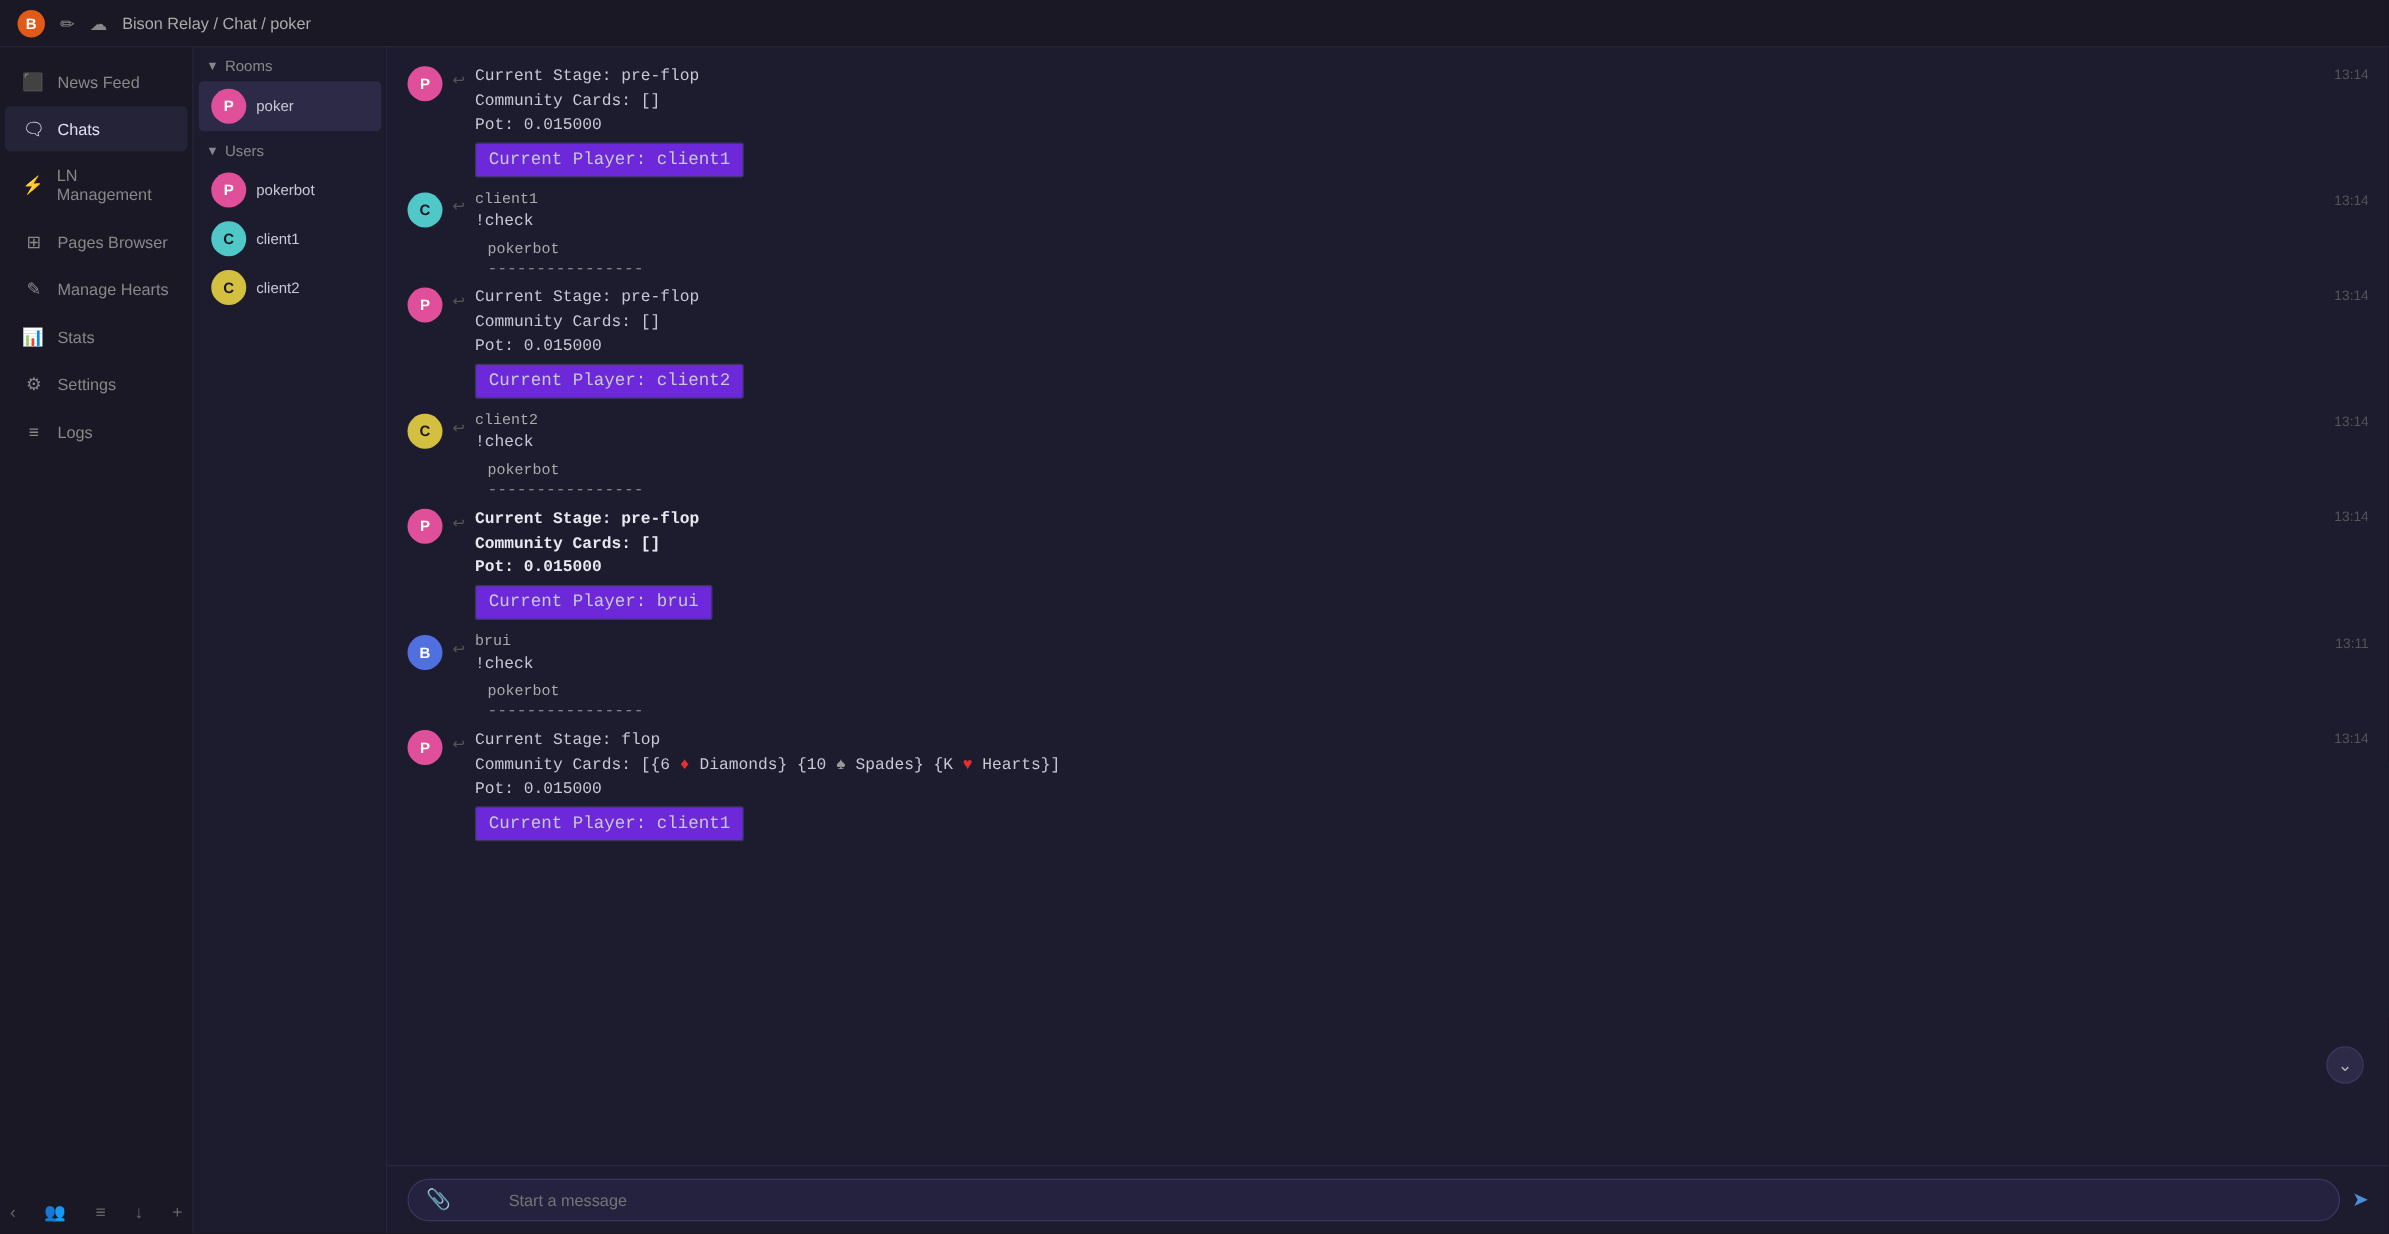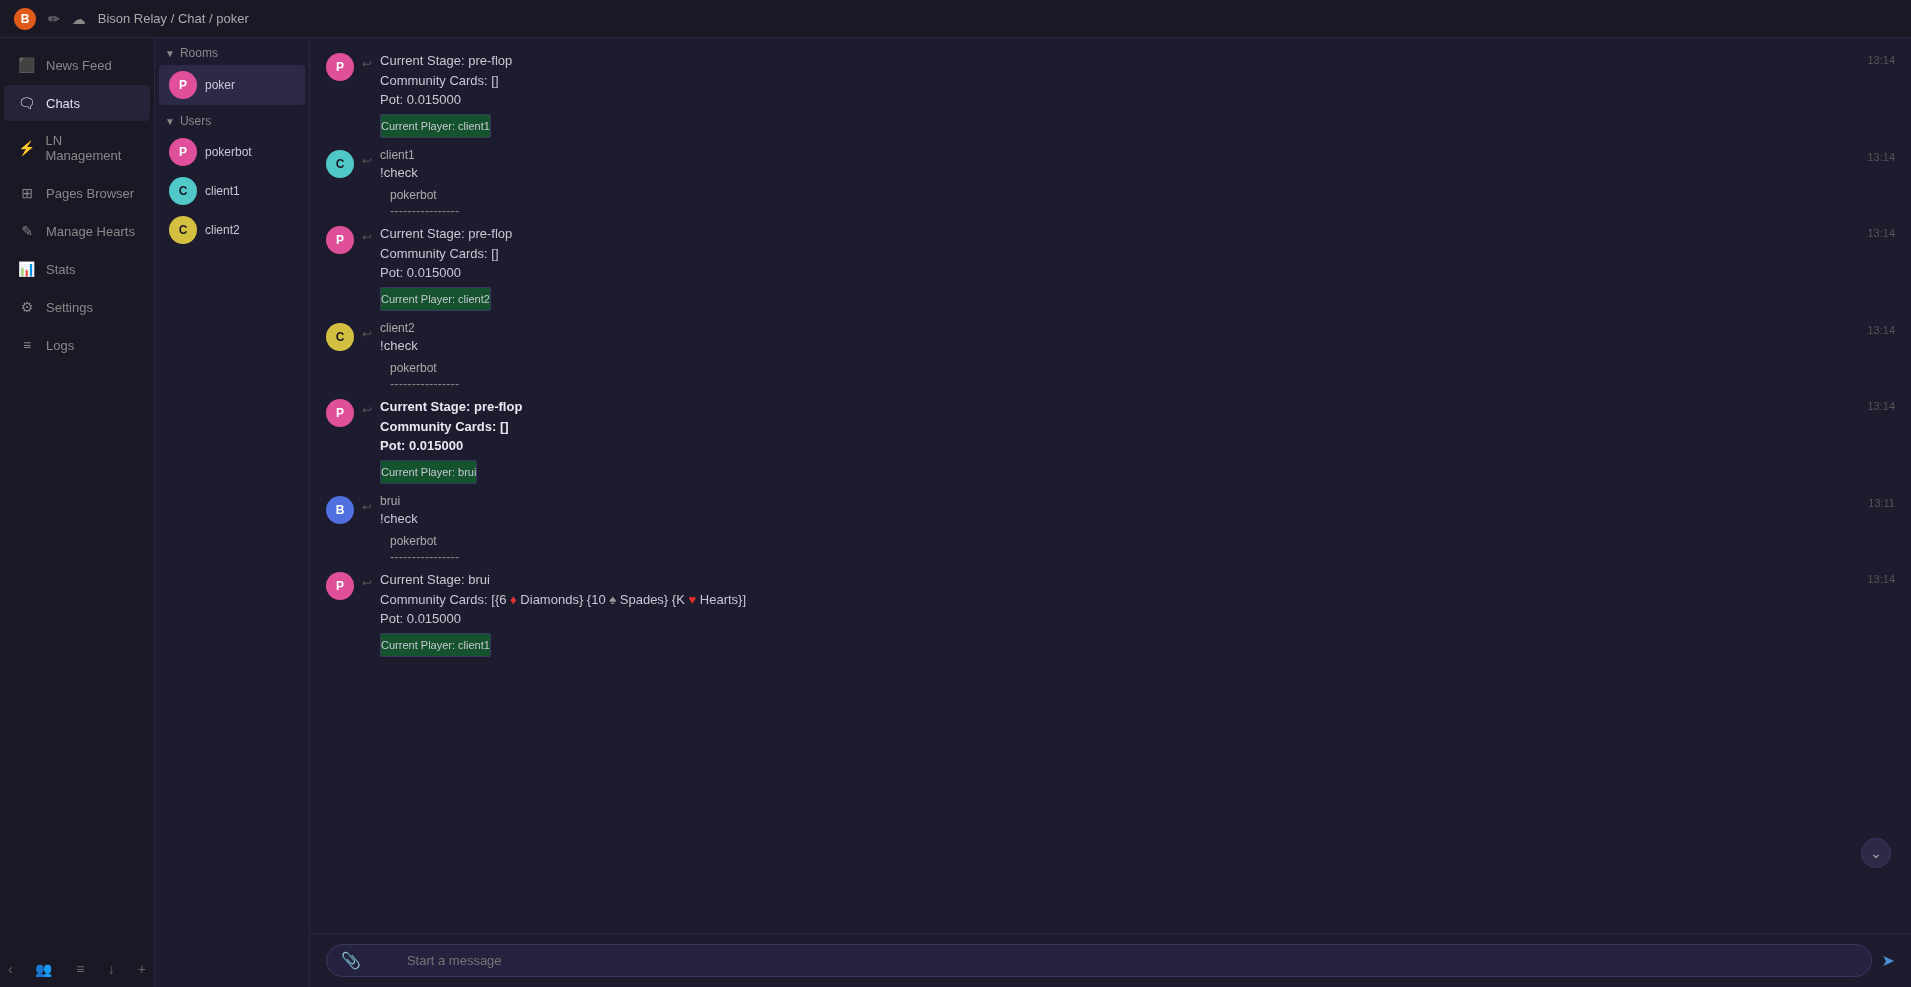--- a/index.html
+++ b/index.html
@@ -194,20 +194,21 @@
       display: flex;
       align-items: center;
       justify-content: center;
       font-weight: bold;
       font-size: 12px;
       flex-shrink: 0;
       margin-top: 2px;
     }
     .msg-content {
       flex: 1;
+      font-family: Liberation Mono, monospace;
     }
     .msg-sender {
       font-size: 12px;
       color: #aaa;
       margin-bottom: 1px;
     }
     .msg-text {
       color: #c8c8d4;
       font-size: 13px;
       line-height: 1.5;
@@ -221,25 +222,25 @@
     }
     .msg-relay-icon {
       color: #555;
       font-size: 12px;
       margin-top: 6px;
       flex-shrink: 0;
     }
 
     .info-box {
       border: 1px solid #3a3860;
-      background: #14532d;
-      padding: 5px 0;
+      background: #6d28d9;
+      padding: 5px 10px;
       margin: 4px 0;
       color: #c8c8d4;
-      font-size: 11px;
+      font-size: 14px;
       border-radius: 2px;
       display: inline-block;
       max-width: 100%;
     }
     .divider-line {
       color: #888;
       font-size: 13px;
     }
     .bold-text {
       font-weight: bold;
@@ -500,21 +501,21 @@
           <div class="msg-content">
             <div class="msg-sender">pokerbot</div>
             <div class="divider-line">----------------</div>
           </div>
         </div>
 
         <div class="msg-block">
           <div class="msg-avatar avatar-pink">P</div>
           <div class="msg-relay-icon">↩</div>
           <div class="msg-content">
-            <div class="msg-text">Current Stage: brui</div>
+            <div class="msg-text">Current Stage: flop</div>
             <div class="msg-text">Community Cards: [{6 <span style="color:#e03030">♦</span> Diamonds} {10 <span style="color:#999">♠</span> Spades} {K <span style="color:#e03030">♥</span> Hearts}]</div>
             <div class="msg-text">Pot: 0.015000</div>
             <div class="info-box">Current Player: client1</div>
           </div>
           <span class="msg-timestamp">13:14</span>
         </div>
 
       </div>
 
       <div class="scroll-down-btn">⌄</div>

